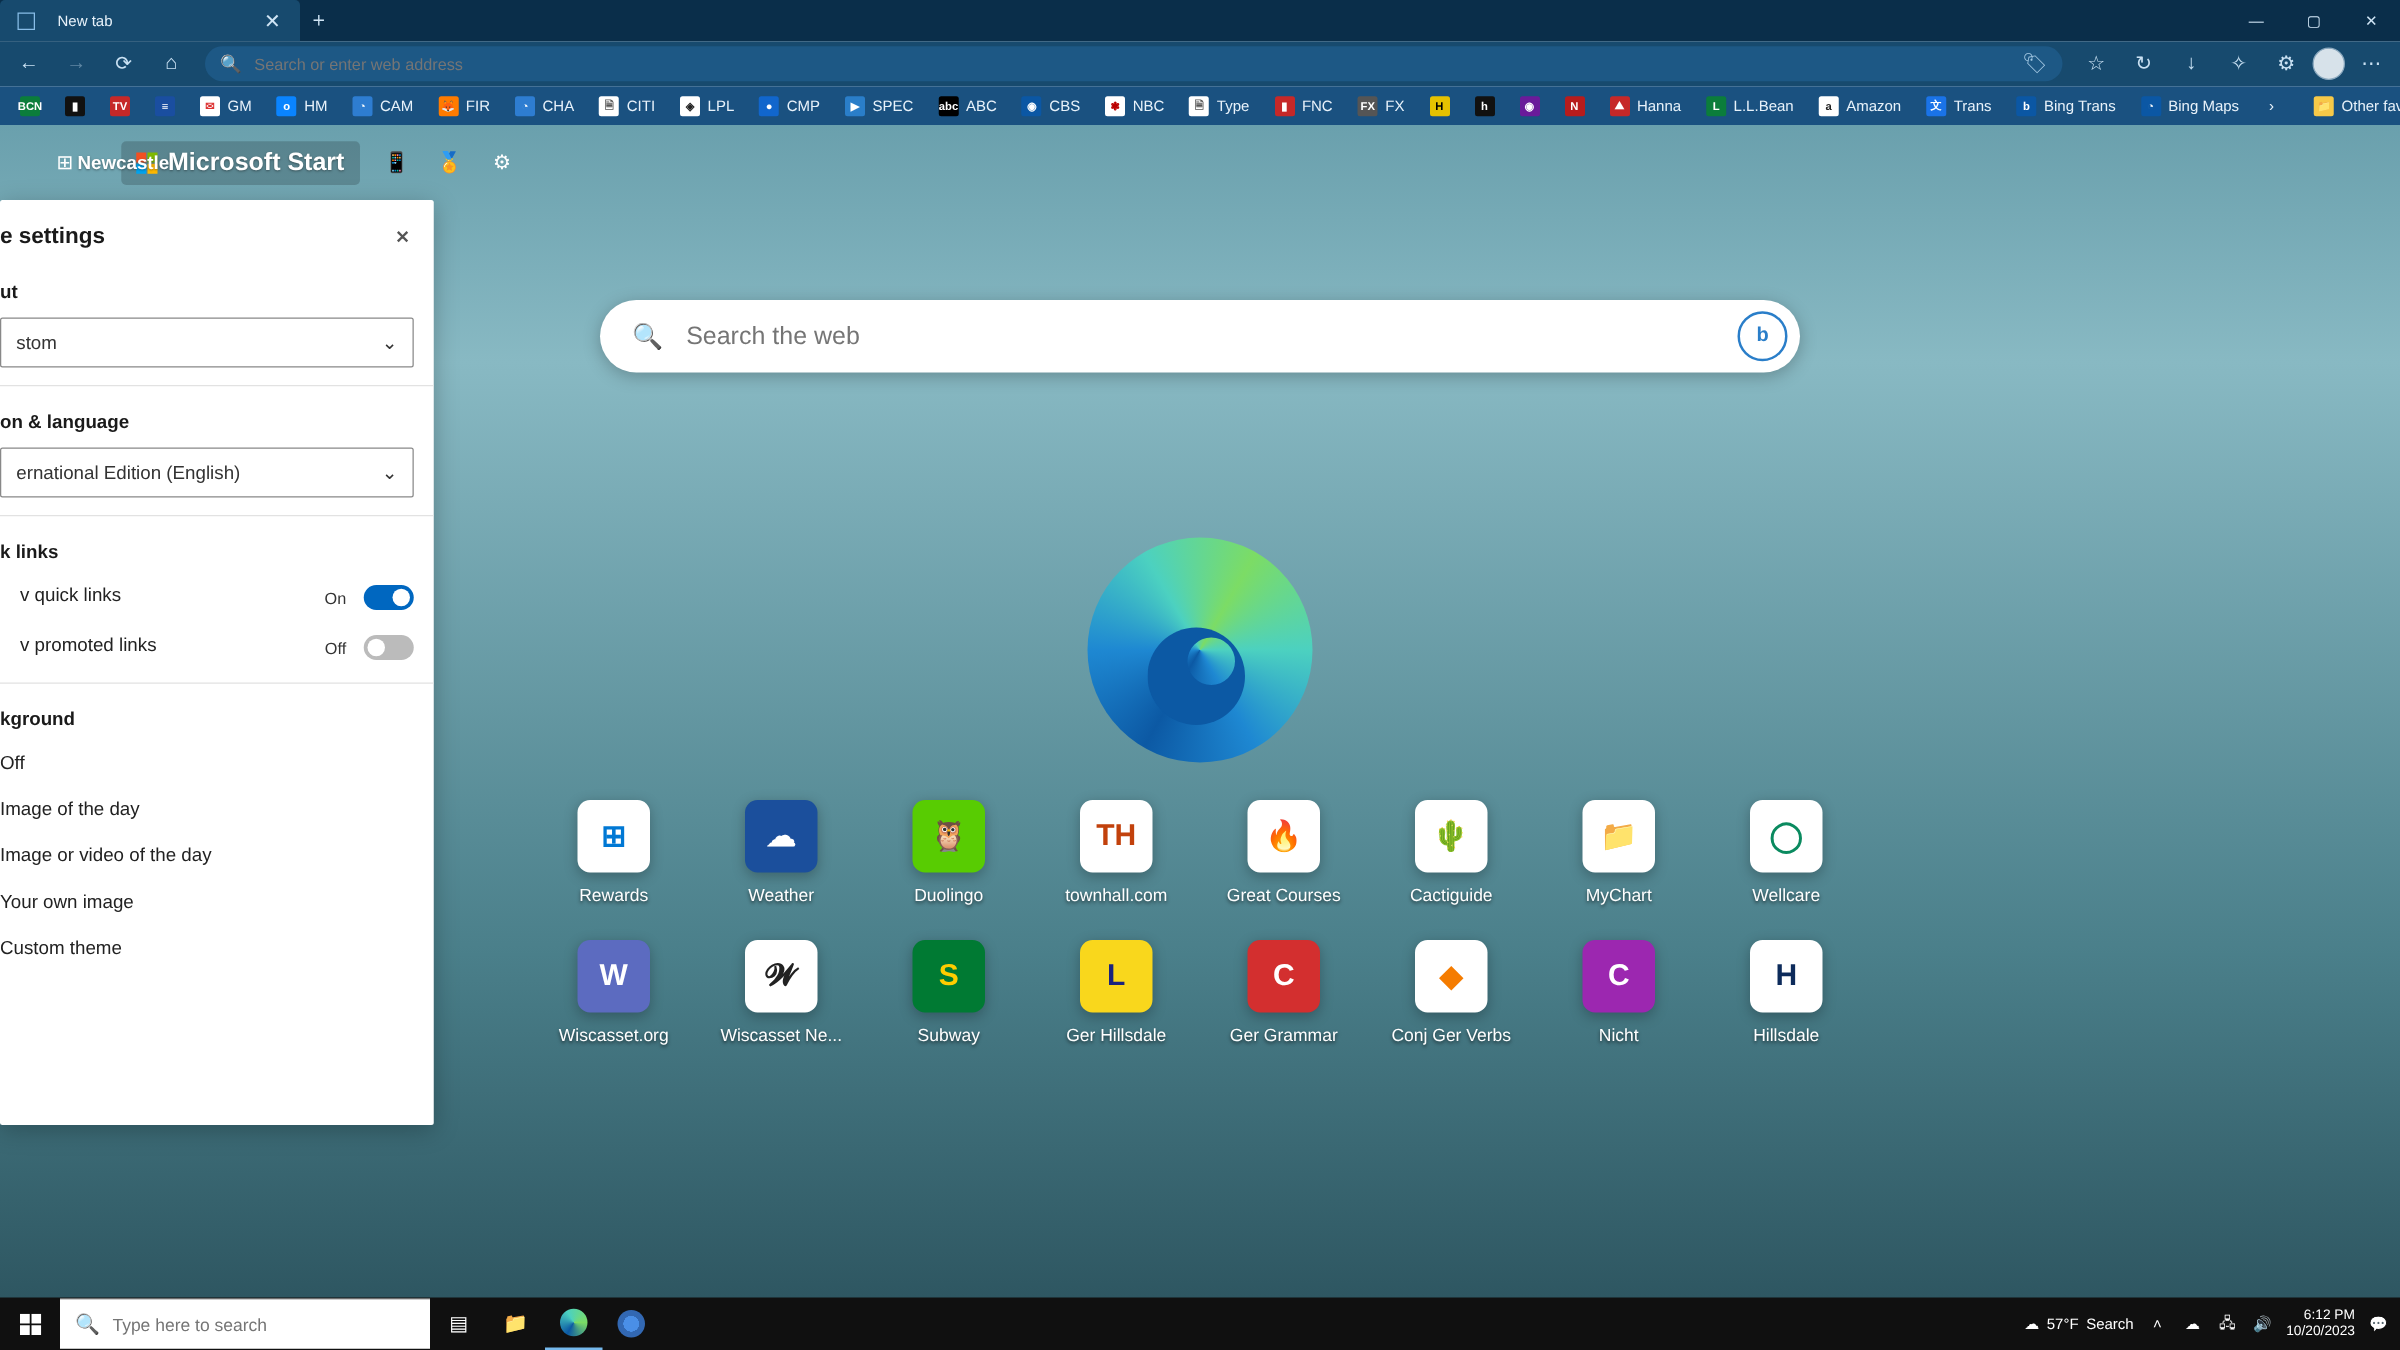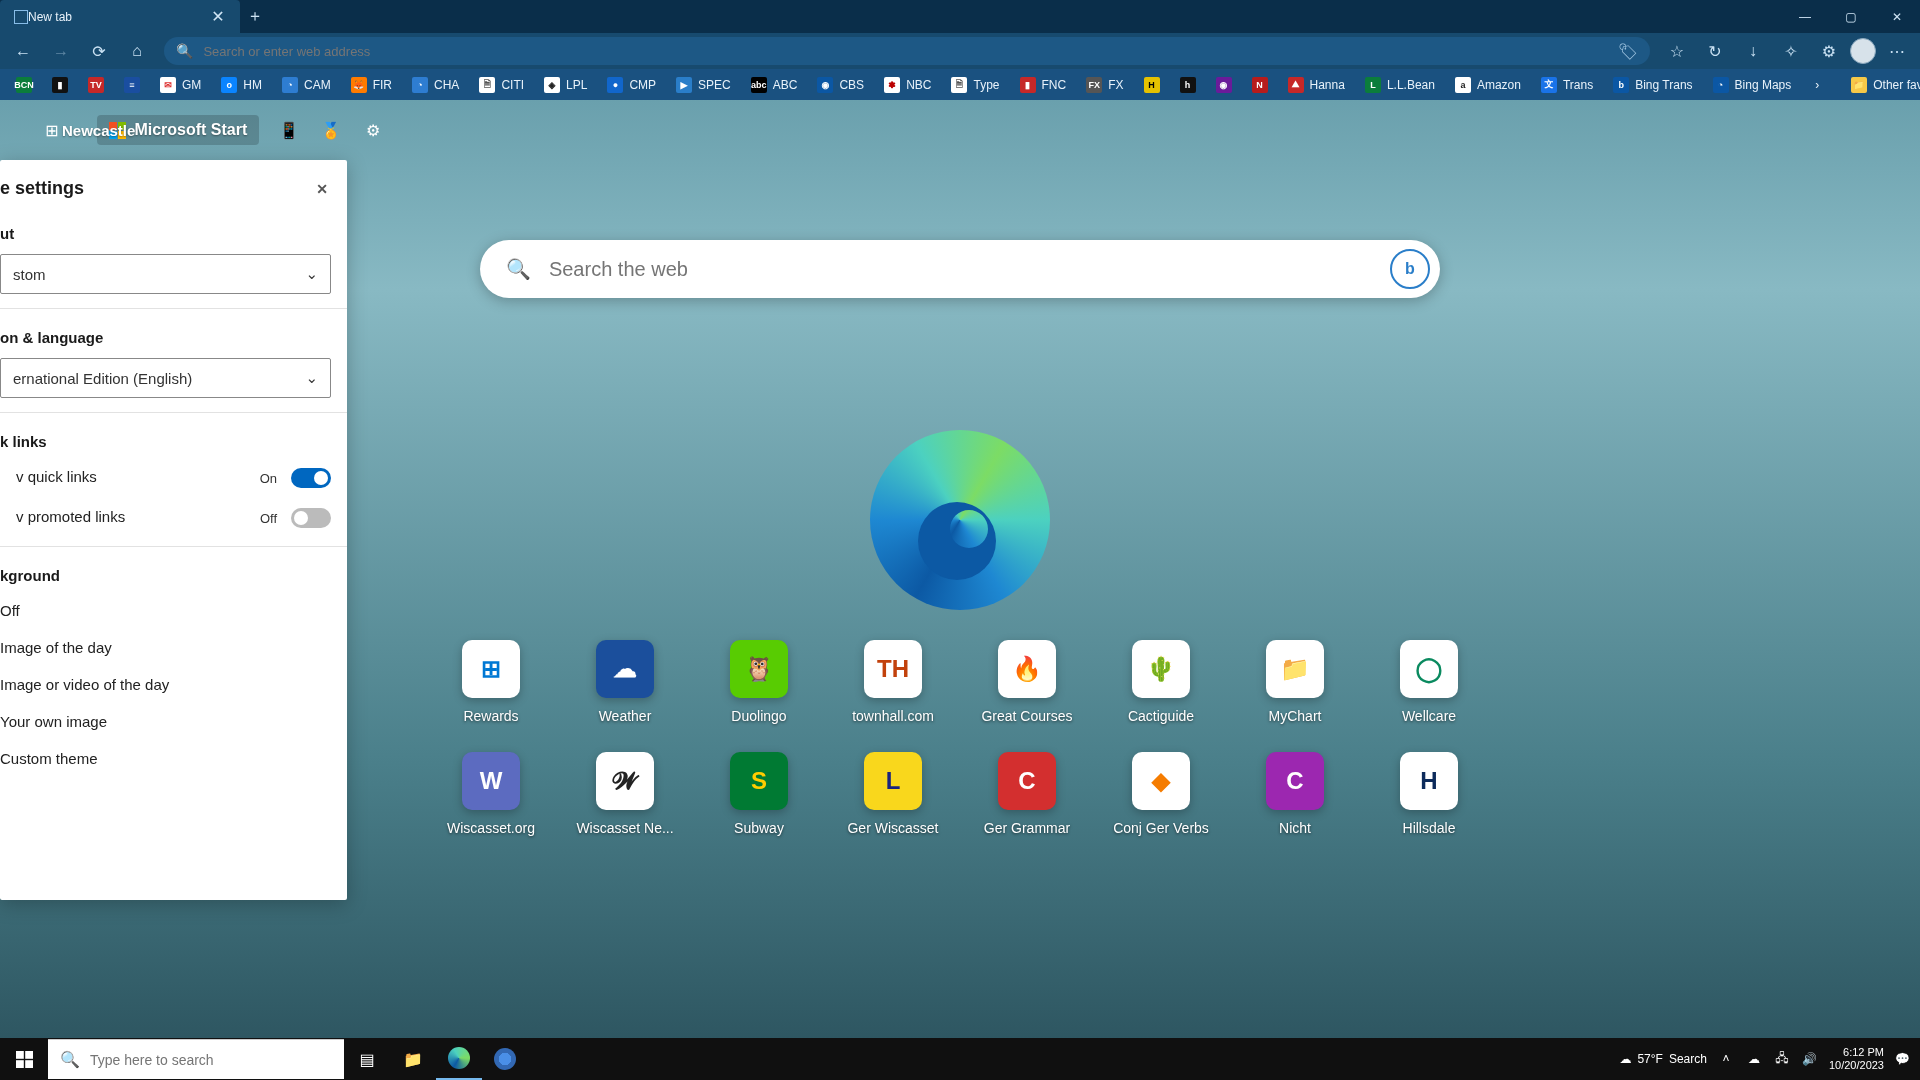--- a/index.html
+++ b/index.html
@@ -1,20 +1,20 @@
 <!DOCTYPE html>
 <html><head>
 <meta charset="utf-8">
 <style>
 * { margin: 0; padding: 0; box-sizing: border-box; font-family: 'Segoe UI', Tahoma, sans-serif; }
 html, body { width: 1920px; height: 1080px; overflow: hidden; }
 
 
 .titlebar { height: 33px; background: #0a2e4a; display: flex; align-items: stretch; }
-.tab { display: flex; align-items: center; background: #174a6e; padding: 6px 14px; gap: 0; min-width: 240px; border-top-left-radius: 4px; border-top-right-radius: 4px; }
+.tab { display: flex; align-items: center; background: #174a6e; padding: 6px 14px; gap: 18px; min-width: 240px; border-top-left-radius: 4px; border-top-right-radius: 4px; }
 .tab-icon { width: 14px; height: 14px; border: 1px solid #88bde8; }
 .tab-title { color: #e8f2fa; font-size: 12px; flex: 1; }
 .tab-close { color: #d0e5f5; width: 16px; height: 16px; display: flex; align-items: center; justify-content: center; cursor: pointer; }
 .new-tab { color: #d0e5f5; width: 30px; display: flex; align-items: center; justify-content: center; font-size: 16px; cursor: pointer; }
 .win-controls { margin-left: auto; display: flex; }
 .win-btn { width: 46px; display: flex; align-items: center; justify-content: center; color: #d0e5f5; font-size: 12px; cursor: pointer; }
 
 
 .toolbar { height: 36px; background: #174a6e; display: flex; align-items: center; padding: 0 6px; gap: 4px; }
 .tool-btn { width: 34px; height: 30px; display: flex; align-items: center; justify-content: center; color: #c9e1f3; cursor: pointer; border-radius: 4px; }
@@ -33,21 +33,21 @@
 
 
 .content { position: relative; height: 948px; background: linear-gradient(180deg, #6aa0ad 0%, #88b9c3 20%, #4a7f8a 70%, #2d5560 100%); overflow: hidden; }
 
 
 .page-header { position: absolute; top: 0; left: 0; right: 0; height: 60px; display: flex; align-items: center; padding: 0 40px; gap: 18px; }
 .ms-start { display: flex; align-items: center; gap: 8px; background: rgba(0,0,0,0.18); padding: 6px 12px; border-radius: 4px; }
 .ms-logo { display: grid; grid-template-columns: 8px 8px; grid-template-rows: 8px 8px; gap: 1px; }
 .ms-logo div:nth-child(1){background:#f25022;} .ms-logo div:nth-child(2){background:#7fba00;}
 .ms-logo div:nth-child(3){background:#00a4ef;} .ms-logo div:nth-child(4){background:#ffb900;}
-.ms-text { color: #fff; font-size: 16px; font-weight: 600; text-shadow: 0 1px 2px rgba(0,0,0,.4); }
+.ms-text { color: #fff; font-size: 20px; font-weight: 600; text-shadow: 0 1px 2px rgba(0,0,0,.4); }
 .hdr-ic { width: 24px; height: 24px; display: flex; align-items: center; justify-content: center; color: #fff; cursor: pointer; }
 
 
 .settings-panel { position: absolute; top: 60px; left: 0; width: 347px; height: 740px; background: #fff; box-shadow: 0 4px 20px rgba(0,0,0,.25); border-radius: 2px; overflow: hidden; }
 .sp-scroll { height: 100%; overflow-y: auto; padding: 18px 0 18px 0; }
 .sp-title { font-size: 18px; font-weight: 600; color: #1a1a1a; padding: 0 20px 14px 0; position: relative; }
 .sp-close { position: absolute; right: 14px; top: 0; width: 22px; height: 22px; display: flex; align-items: center; justify-content: center; color: #555; cursor: pointer; font-size: 14px; }
 .sp-section-title { font-size: 15px; font-weight: 600; color: #1a1a1a; padding: 12px 20px 8px 0; }
 .sp-select { margin: 4px 16px 14px 0; height: 40px; border: 1px solid #888; border-radius: 2px; display: flex; align-items: center; padding: 0 12px; justify-content: space-between; color: #333; font-size: 15px; cursor: pointer; }
 .sp-divider { height: 1px; background: #e2e2e2; margin: 8px 0; }
@@ -370,21 +370,21 @@
       <div class="ql">
         <div class="ql-tile" style="background: rgb(255, 255, 255); color: rgb(34, 34, 34);">𝓦</div>
         <div class="ql-label">Wiscasset Ne...</div>
       </div>
       <div class="ql">
         <div class="ql-tile" style="background: rgb(0, 122, 51); color: rgb(255, 205, 0);">S</div>
         <div class="ql-label">Subway</div>
       </div>
       <div class="ql">
         <div class="ql-tile" style="background: rgb(249, 215, 28); color: rgb(26, 35, 126);">L</div>
-        <div class="ql-label">Ger Wiscasset</div>
+        <div class="ql-label">Ger Hillsdale</div>
       </div>
       <div class="ql">
         <div class="ql-tile" style="background: rgb(211, 47, 47); color: rgb(255, 255, 255);">C</div>
         <div class="ql-label">Ger Grammar</div>
       </div>
       <div class="ql">
         <div class="ql-tile" style="background: rgb(255, 255, 255); color: rgb(245, 124, 0);">◆</div>
         <div class="ql-label">Conj Ger Verbs</div>
       </div>
       <div class="ql">

